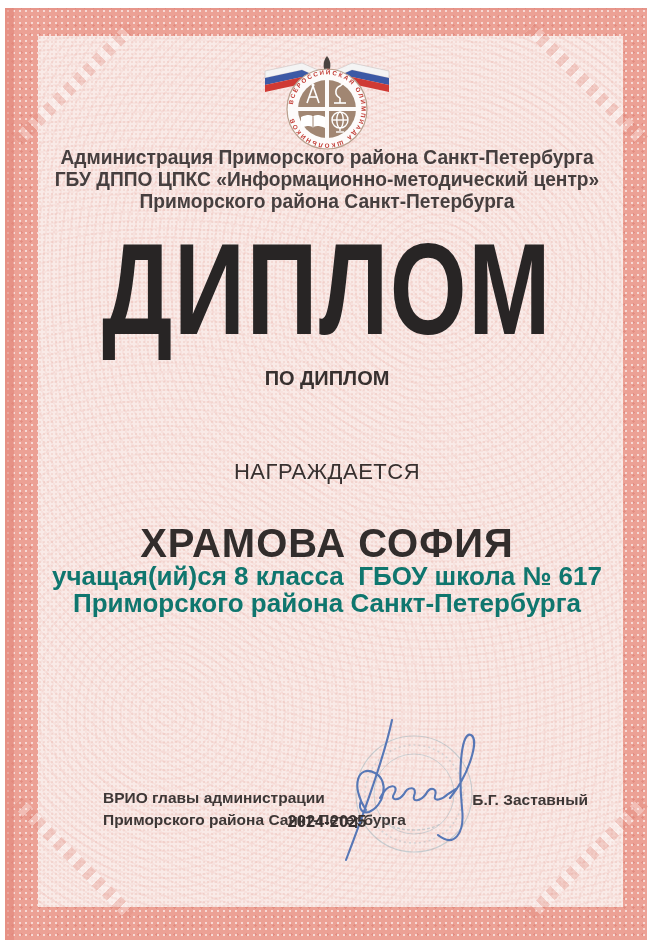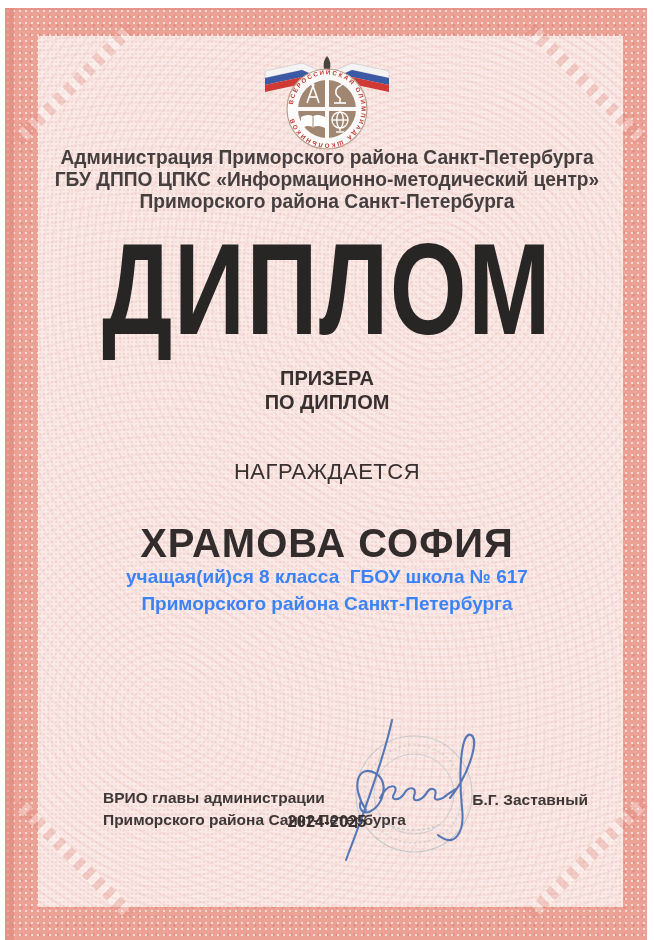--- a/index.html
+++ b/index.html
@@ -52,21 +52,21 @@
   .award{
     top:366px;font-size:20px;font-weight:700;color:#37302f;line-height:24px;
   }
   .awarded{
     top:459px;font-size:22px;font-weight:400;color:#37302f;letter-spacing:.5px;
   }
   .name{
     top:521px;font-size:40px;font-weight:700;color:#322d2c;letter-spacing:1px;
   }
   .school{
-    top:563px;font-size:19px;font-weight:700;color:#3b82f6;line-height:27px;
+    top:563px;font-size:26px;font-weight:700;color:#0f766e;line-height:27px;
   }
   .school .pre{white-space:pre;}
   .sign-left{
     position:absolute;left:70px;top:787px;text-align:left;
     font-size:15.5px;font-weight:700;color:#3d3736;line-height:22px;margin-left:33px;
   }
   .sign-right{
     position:absolute;right:66px;top:791px;text-align:center;
     font-size:15.5px;font-weight:700;color:#3d3736;
   }
@@ -145,21 +145,20 @@
 
   <div class="abs issuer">
     <div>Администрация Приморского района Санкт-Петербурга</div>
     <div>ГБУ ДППО ЦПКС «Информационно-методический центр»</div>
     <div>Приморского района Санкт-Петербурга</div>
   </div>
 
   <div class="abs title">ДИПЛОМ</div>
 
   <div class="abs award">
-    <div>ПРИЗЕРА</div>
     <div>ПО ДИПЛОМ</div>
   </div>
 
   <div class="abs awarded">НАГРАЖДАЕТСЯ</div>
 
   <div class="abs name">ХРАМОВА СОФИЯ</div>
   <div class="abs school">
     <div class="pre">учащая(ий)ся 8 класса  ГБОУ школа № 617</div>
     <div>Приморского района Санкт-Петербурга</div>
   </div>

